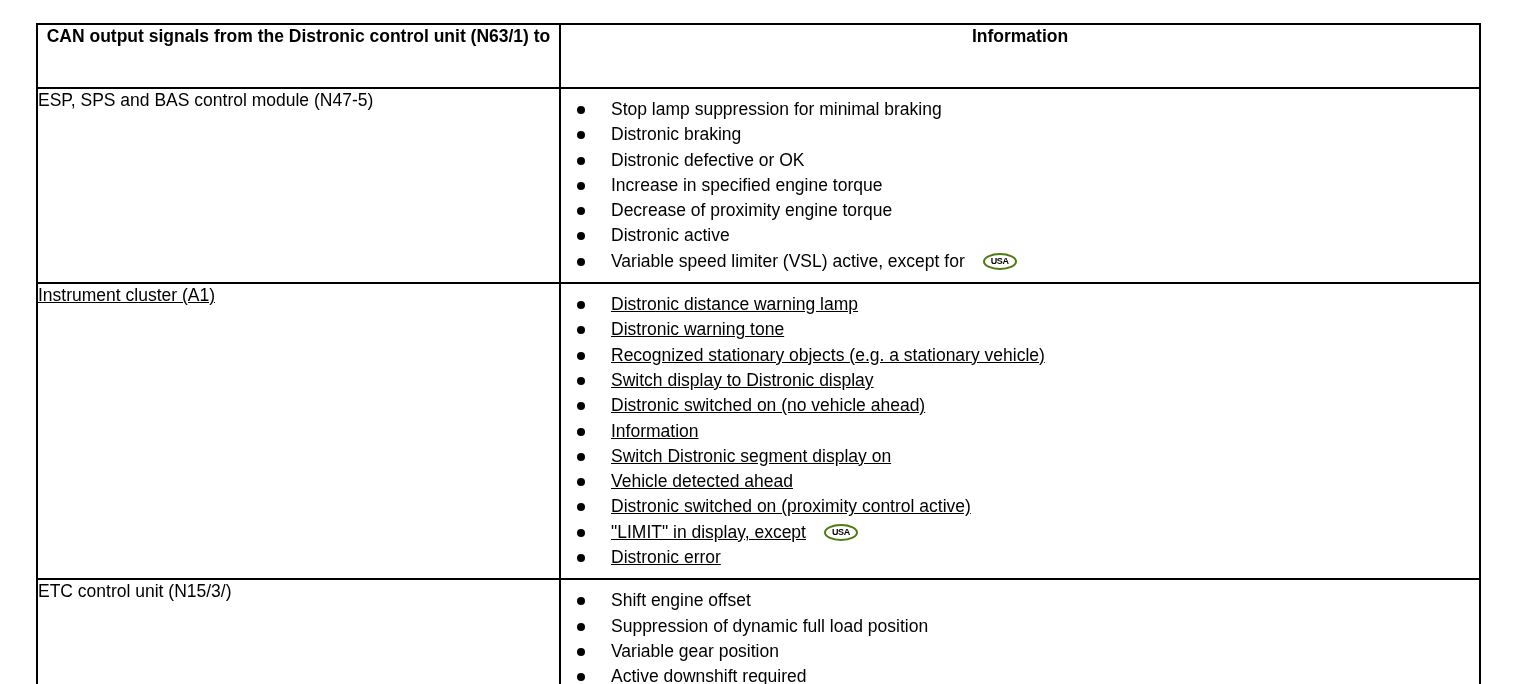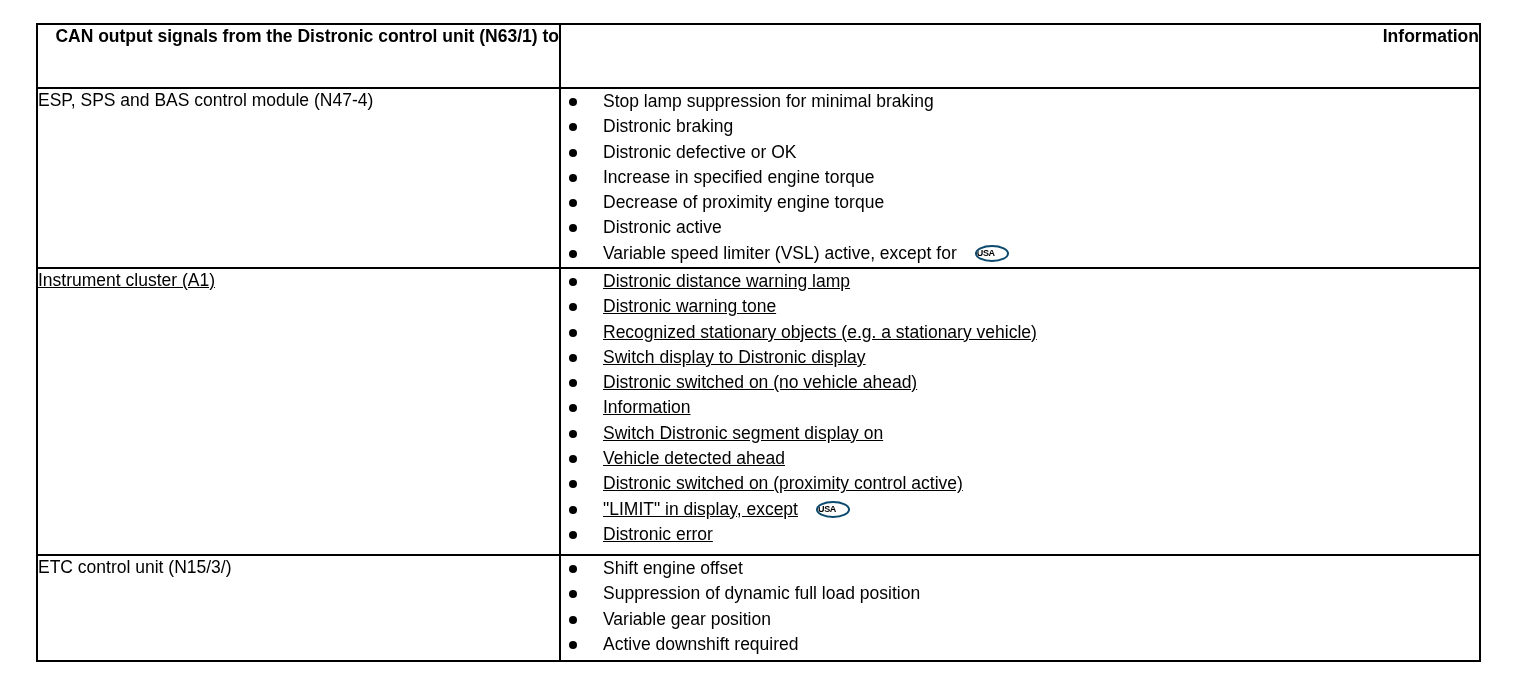--- a/index.html
+++ b/index.html
@@ -38,21 +38,21 @@
     vertical-align: top;
     padding: 0;
   }
 
   col.col-signal { width: 523px; }
   col.col-info   { width: 920px; }
 
   
   .head-cell {
     height: 62px;
-    text-align: right;
+    text-align: center;
     font-weight: bold;
     font-size: 17.5px;
     line-height: 22px;
     padding-top: 9px;
     padding-left: 6px;
     padding-right: 6px;
   }
   .head-cell.info {
     vertical-align: top;
   }
@@ -68,21 +68,21 @@
 
   
   .info-cell {
     padding-top: 5px;
     padding-left: 0;
   }
 
   ul.bullets {
     list-style: none;
     margin: 0;
-    padding: 0;
+    padding: 8px;
   }
 
   ul.bullets li {
     position: relative;
     font-size: 17.5px;
     line-height: 25.3px;
     height: 25.3px;
     padding-left: 42px;
     white-space: nowrap;
   }
@@ -102,24 +102,24 @@
   }
 
   
   .usa-badge {
     display: inline-block;
     position: relative;
     width: 34px;
     height: 17px;
     margin-left: 18px;
     vertical-align: -3px;
-    border: 2px solid #0c4a6e;
+    border: 2px solid #4d7c0f;
     border-radius: 50% / 50%;
     box-sizing: border-box;
-    text-align: left;
+    text-align: center;
     overflow: hidden;
   }
   .usa-badge span {
     display: block;
     font-family: "Liberation Sans", sans-serif;
     font-weight: bold;
     font-size: 9px;
     line-height: 13px;
     letter-spacing: -0.3px;
   }
@@ -142,21 +142,21 @@
       <col class="col-info">
     </colgroup>
     <thead>
       <tr>
         <th class="head-cell signal">CAN output signals from the Distronic control unit (N63/1) to</th>
         <th class="head-cell info">Information</th>
       </tr>
     </thead>
     <tbody>
       <tr class="row-esp">
-        <td class="signal-cell">ESP, SPS and BAS control module (N47-4)</td>
+        <td class="signal-cell">ESP, SPS and BAS control module (N47-5)</td>
         <td class="info-cell">
           <ul class="bullets">
             <li>
               <span class="dot"></span>
               <span class="li-text">Stop lamp suppression for minimal braking</span>
             </li>
             <li>
               <span class="dot"></span>
               <span class="li-text">Distronic braking</span>
             </li>

